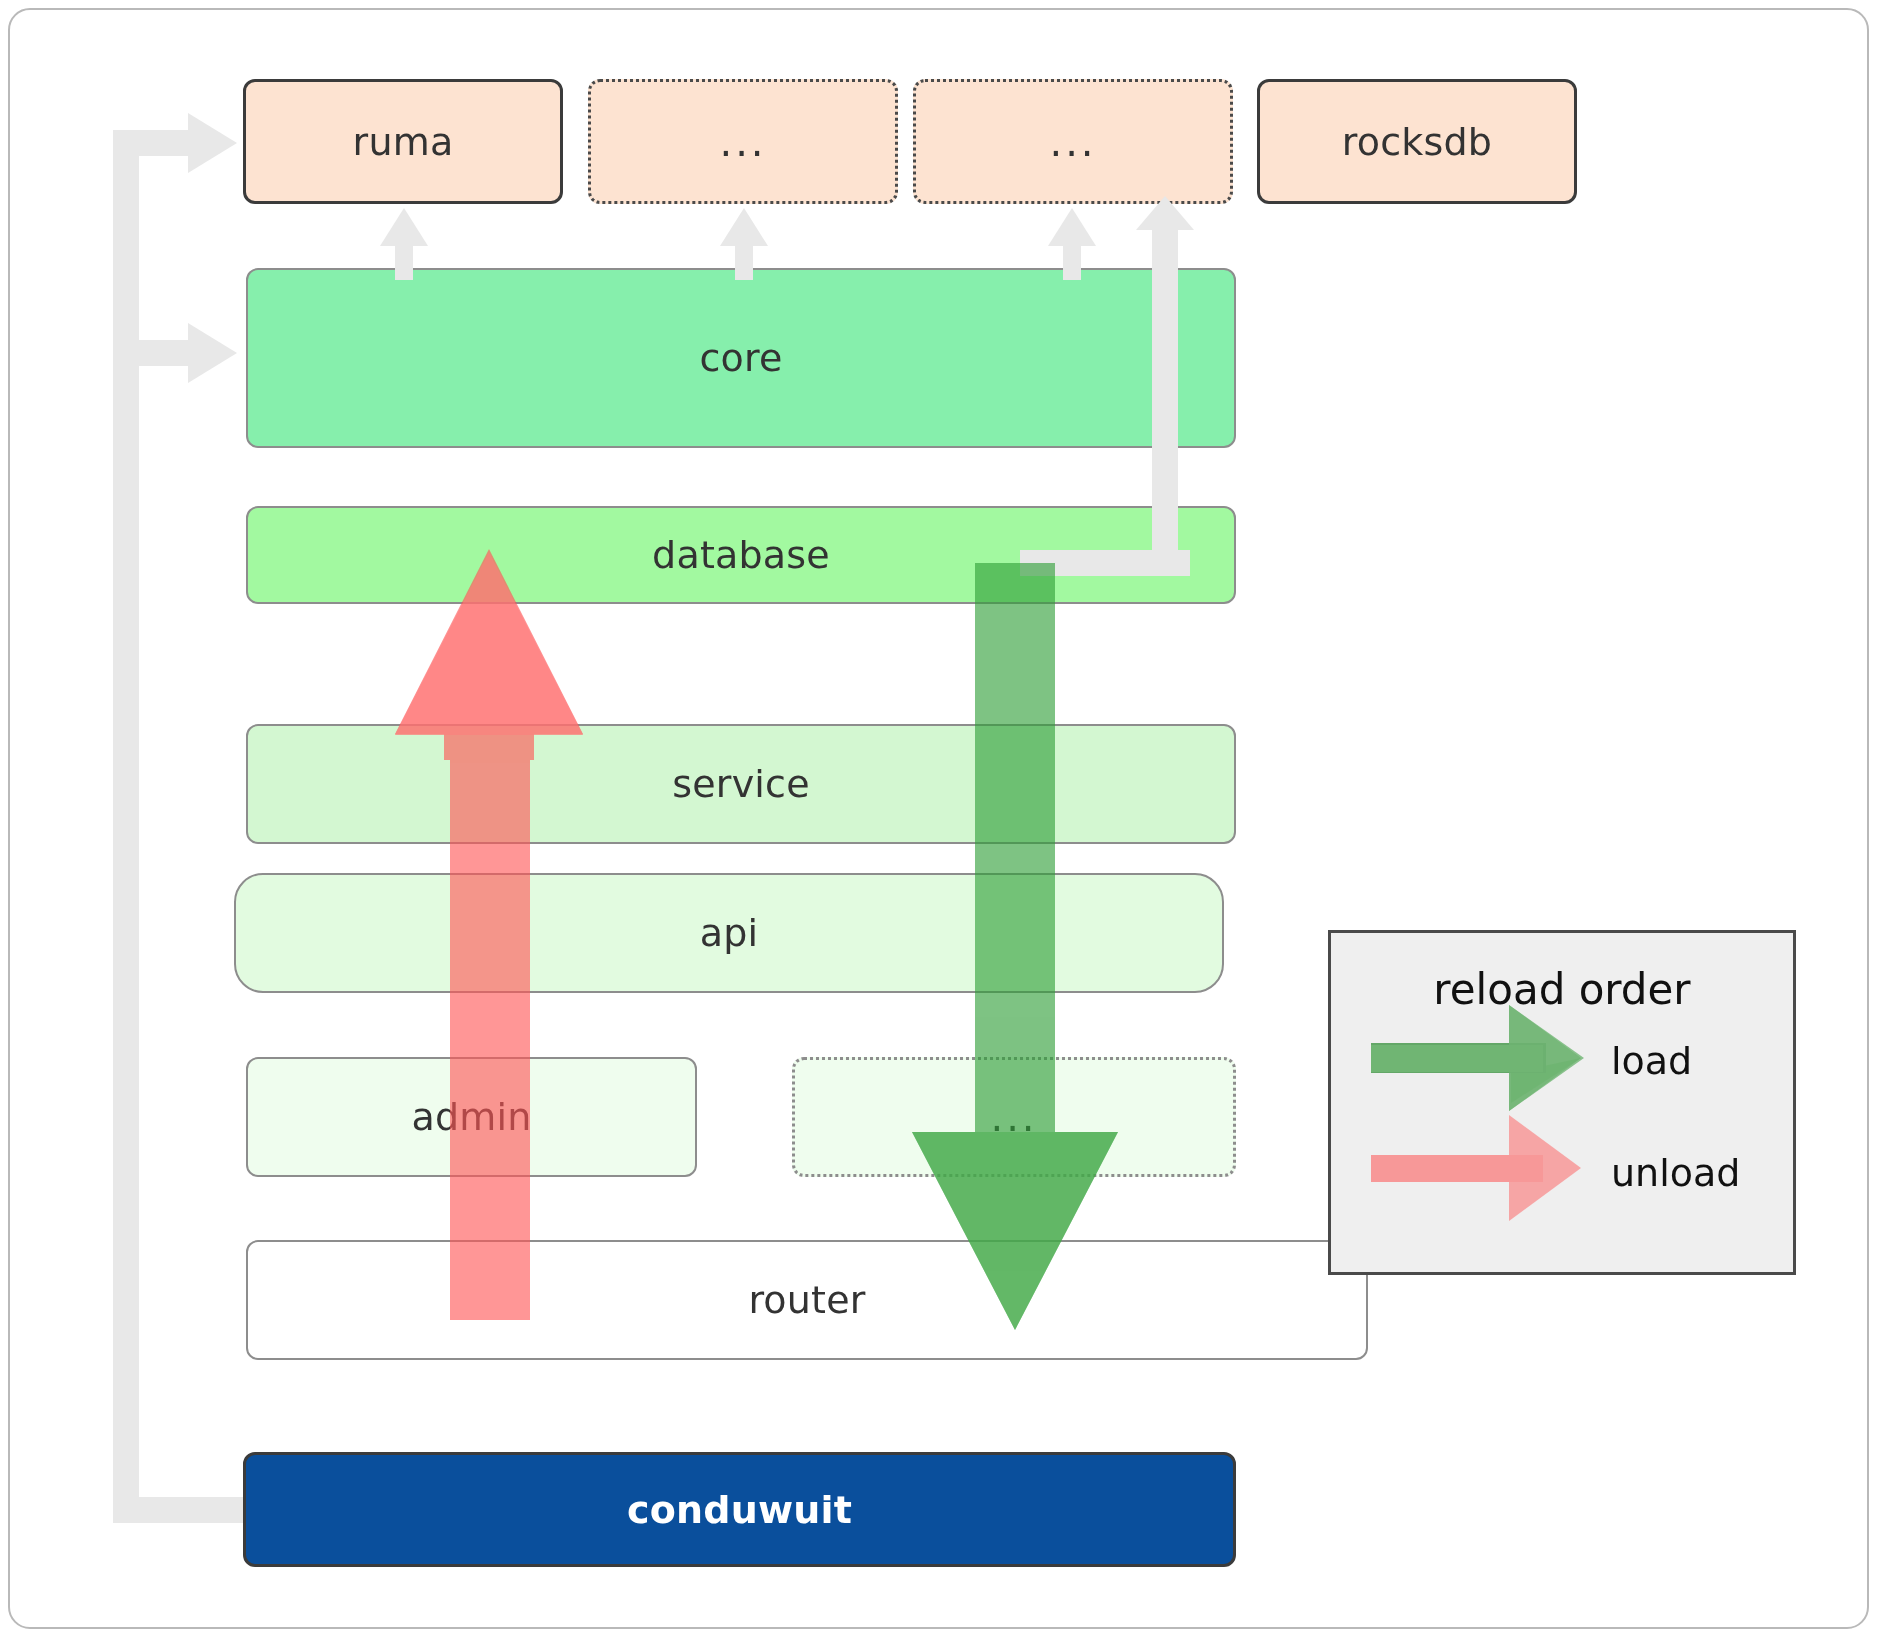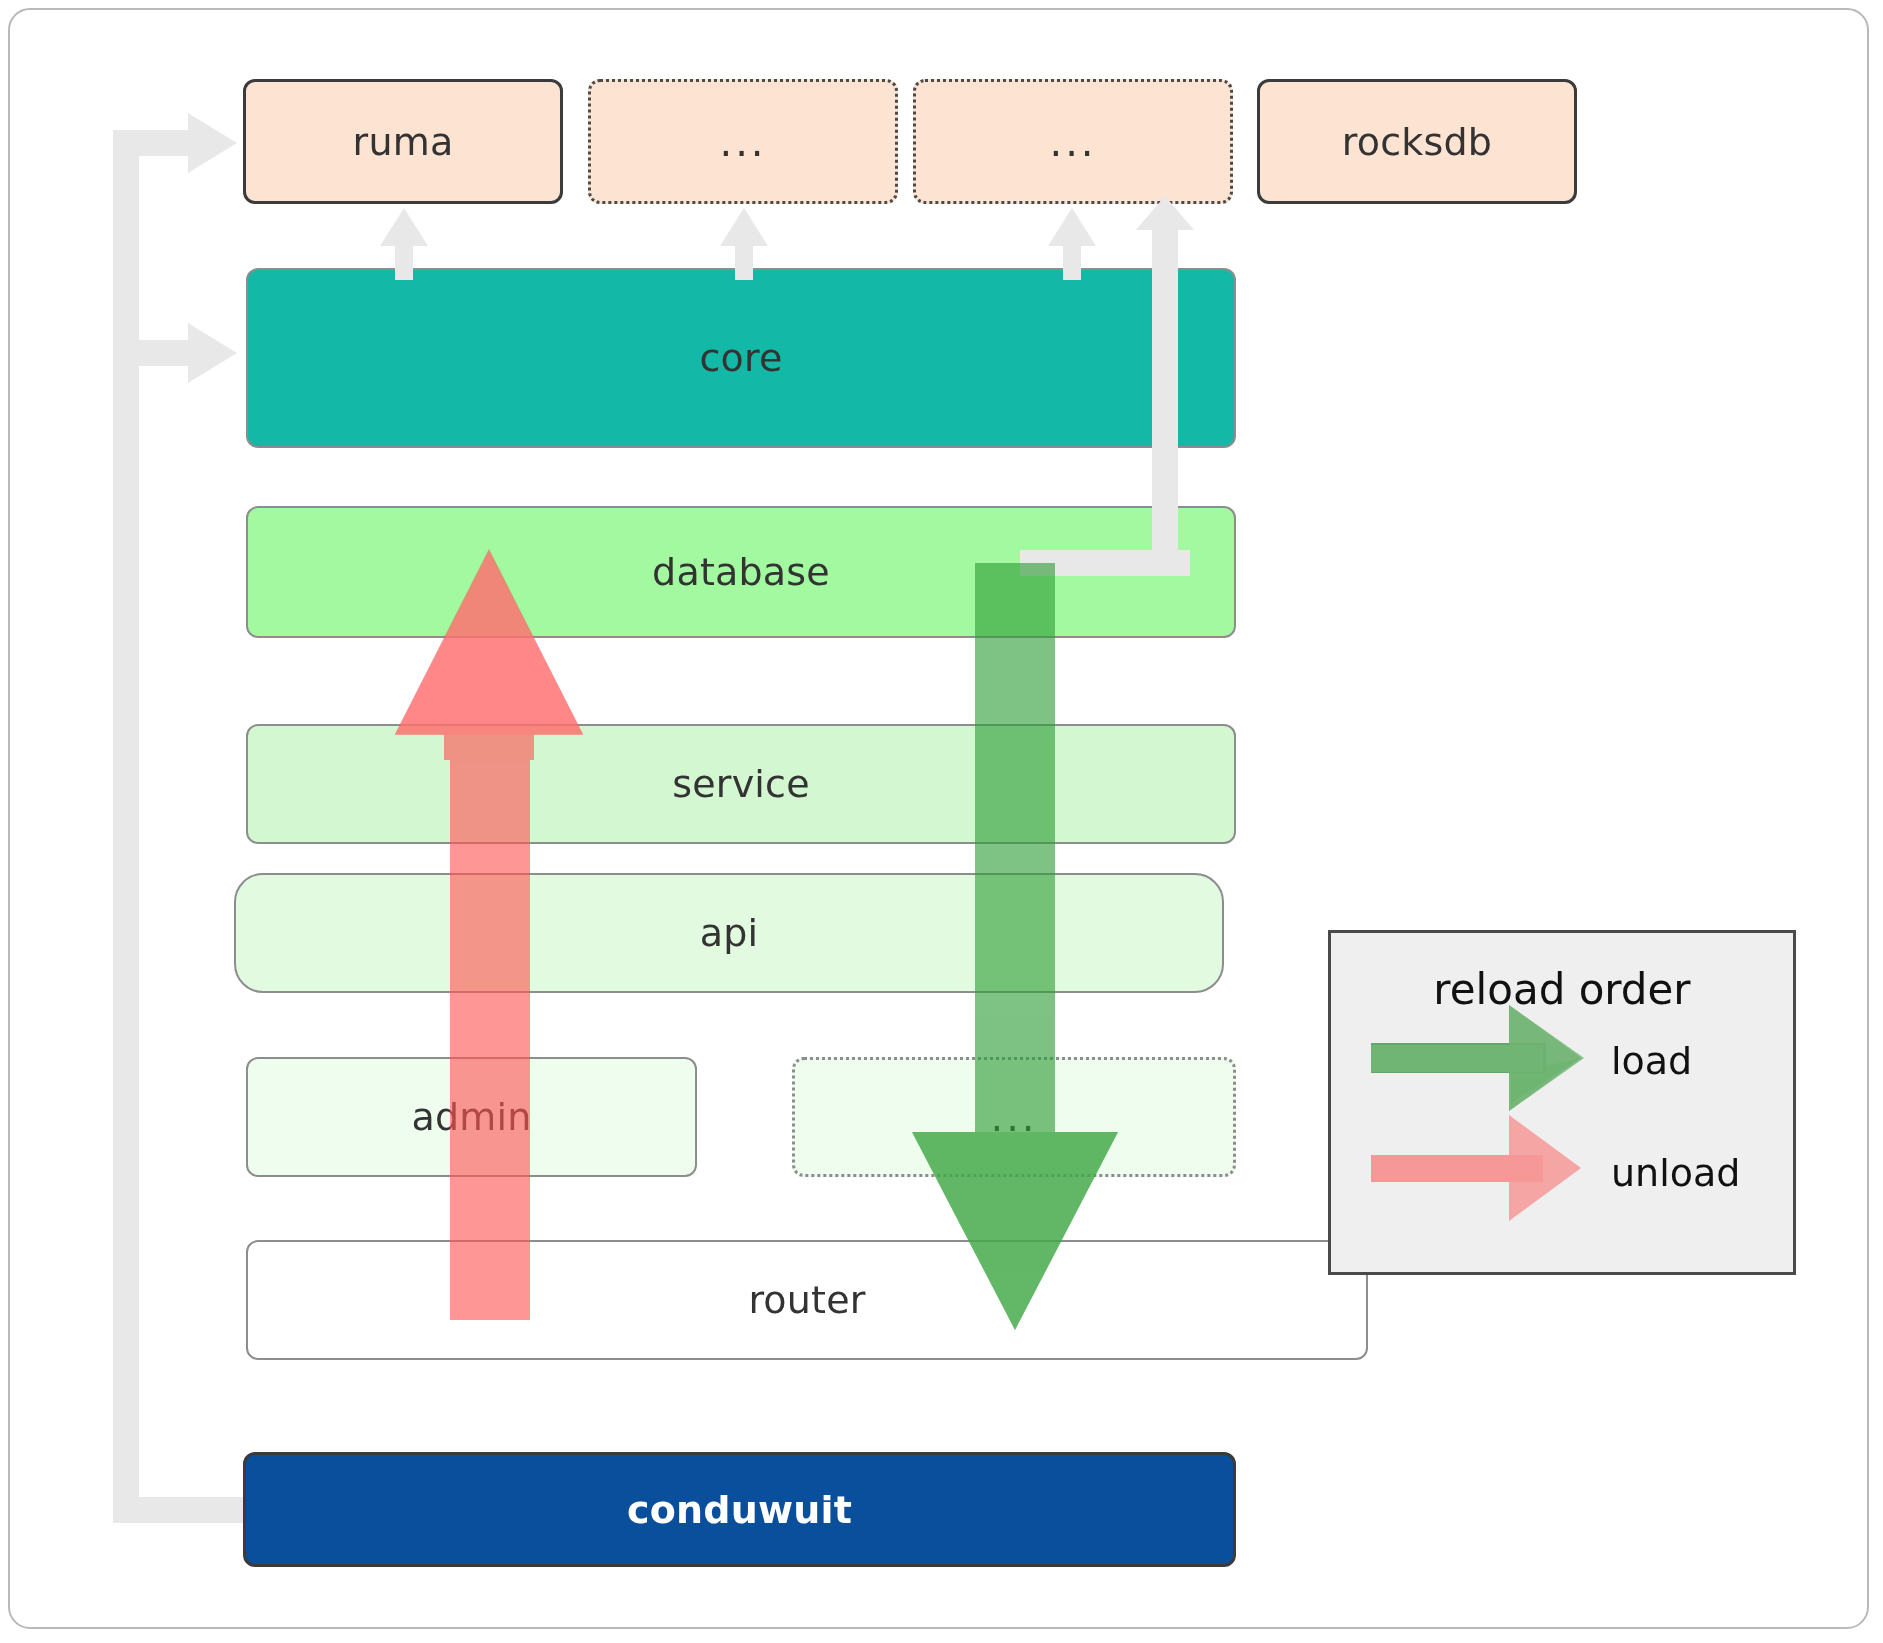--- a/index.html
+++ b/index.html
@@ -132,25 +132,25 @@
   </div>
 
   <div class="box dotted" style="left:913px; top:79px; width:320px; height:125px; background:#fde3d1;">
     <span class="dots">...</span>
   </div>
 
   <div class="box solid" style="left:1257px; top:79px; width:320px; height:125px; background:#fde3d1;">
     <span>rocksdb</span>
   </div>
 
-  <div class="box gray" style="left:246px; top:268px; width:990px; height:180px; background:#14b8a6;">
+  <div class="box gray" style="left:246px; top:268px; width:990px; height:180px; background:#86efac;">
     <span>core</span>
   </div>
 
-  <div class="box gray" style="left:246px; top:506px; width:990px; height:132px; background:#a2f9a0;">
+  <div class="box gray" style="left:246px; top:506px; width:990px; height:98px; background:#a2f9a0;">
     <span>database</span>
   </div>
 
   <div class="box gray" style="left:246px; top:724px; width:990px; height:120px; background:#d3f7d1;">
     <span>service</span>
   </div>
 
   <div class="box gray" style="left:234px; top:873px; width:990px; height:120px; background:#e2fbe0;border-radius:29px;">
     <span>api</span>
   </div>

